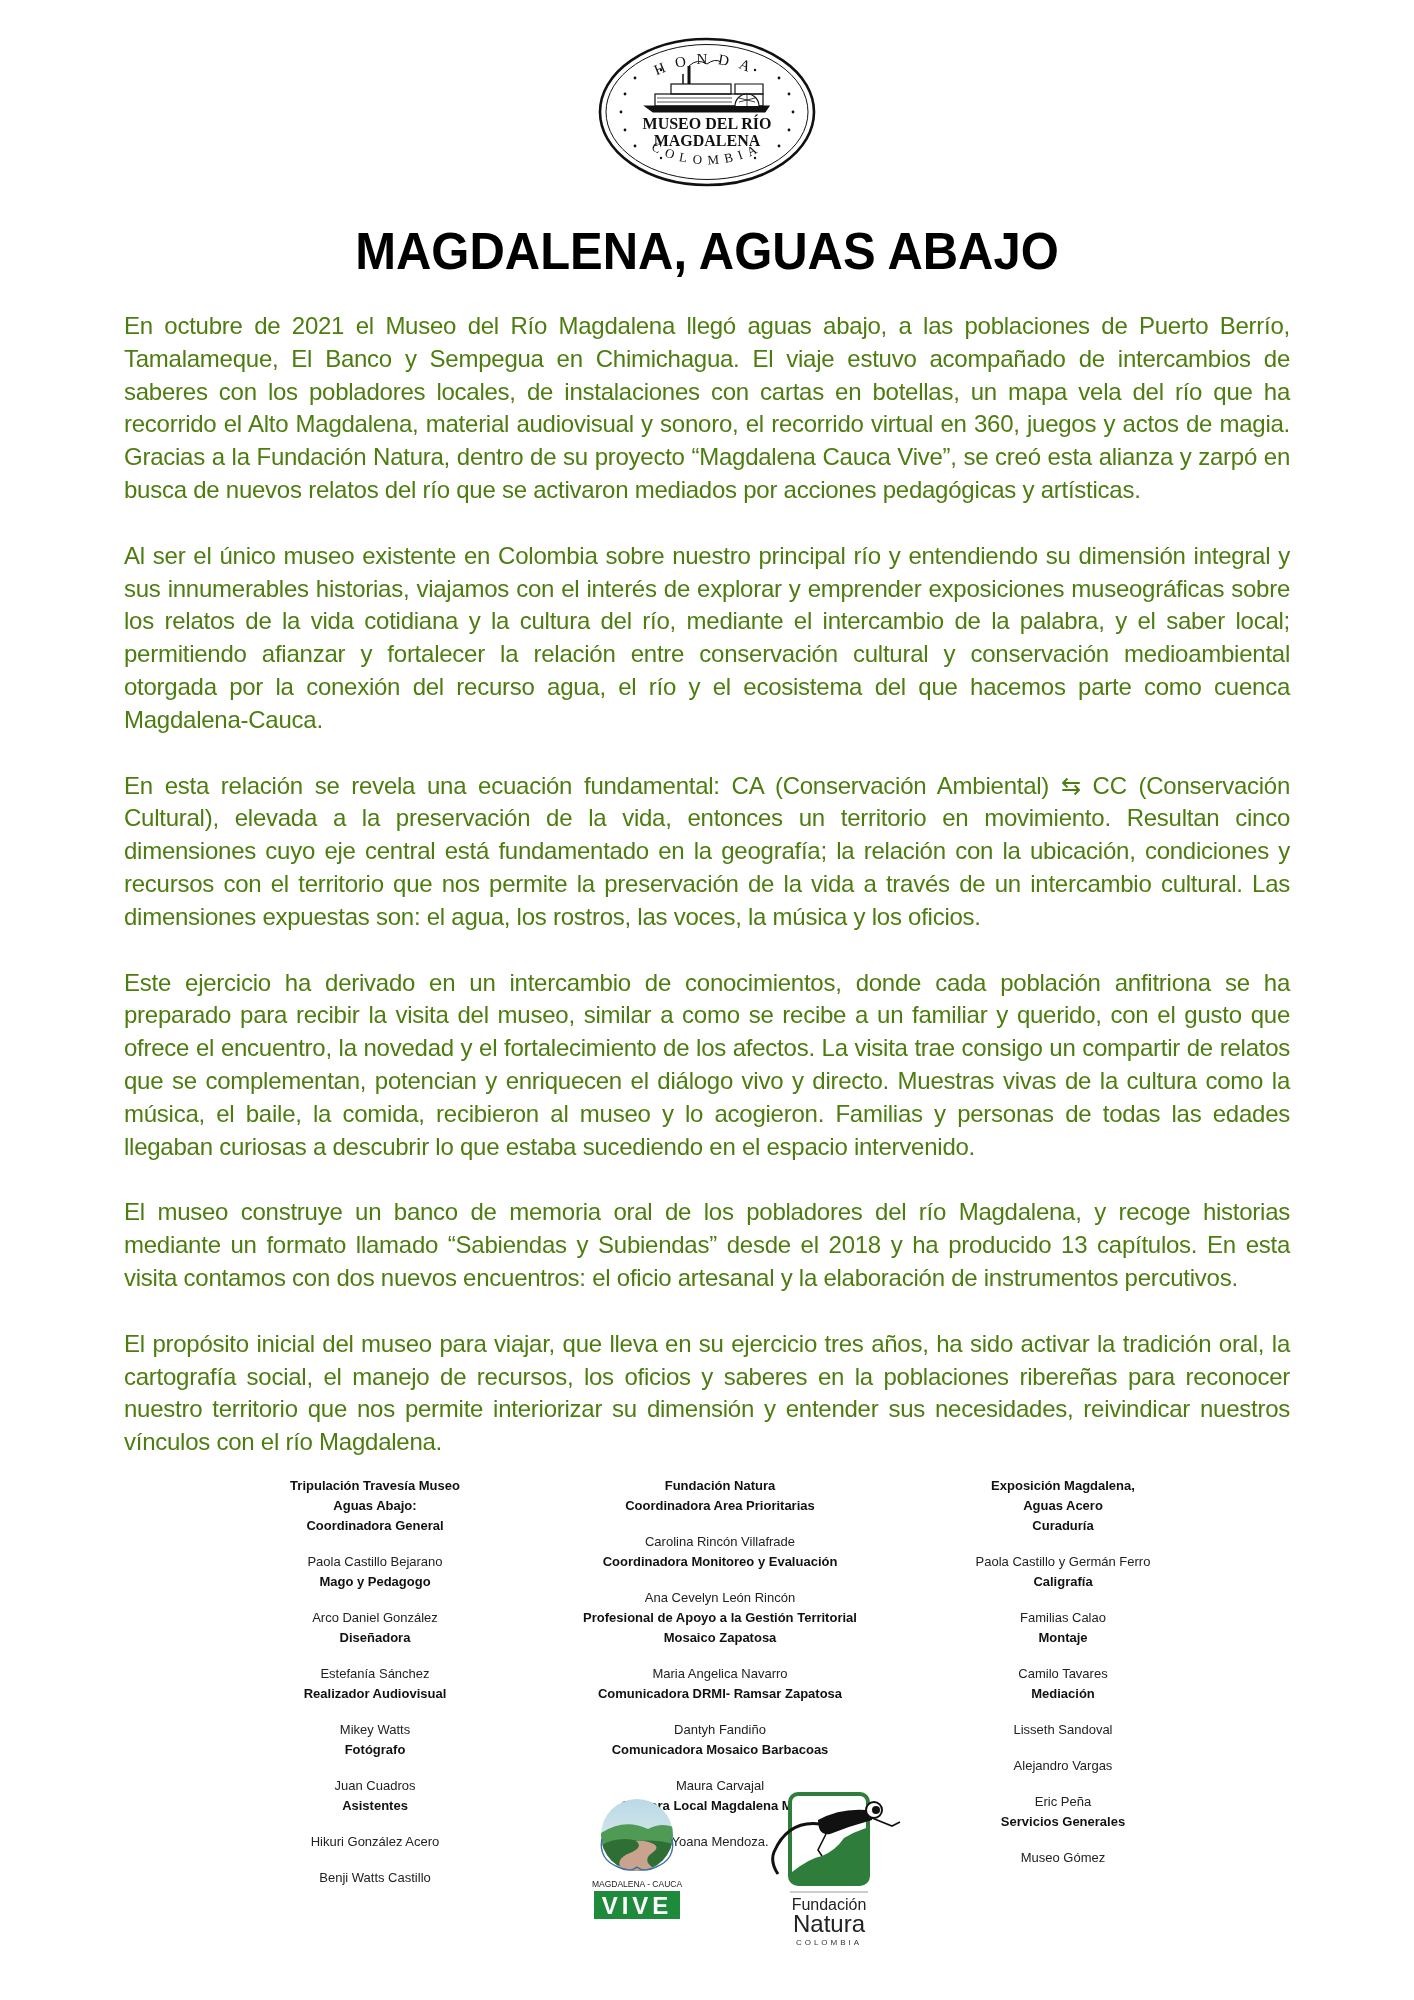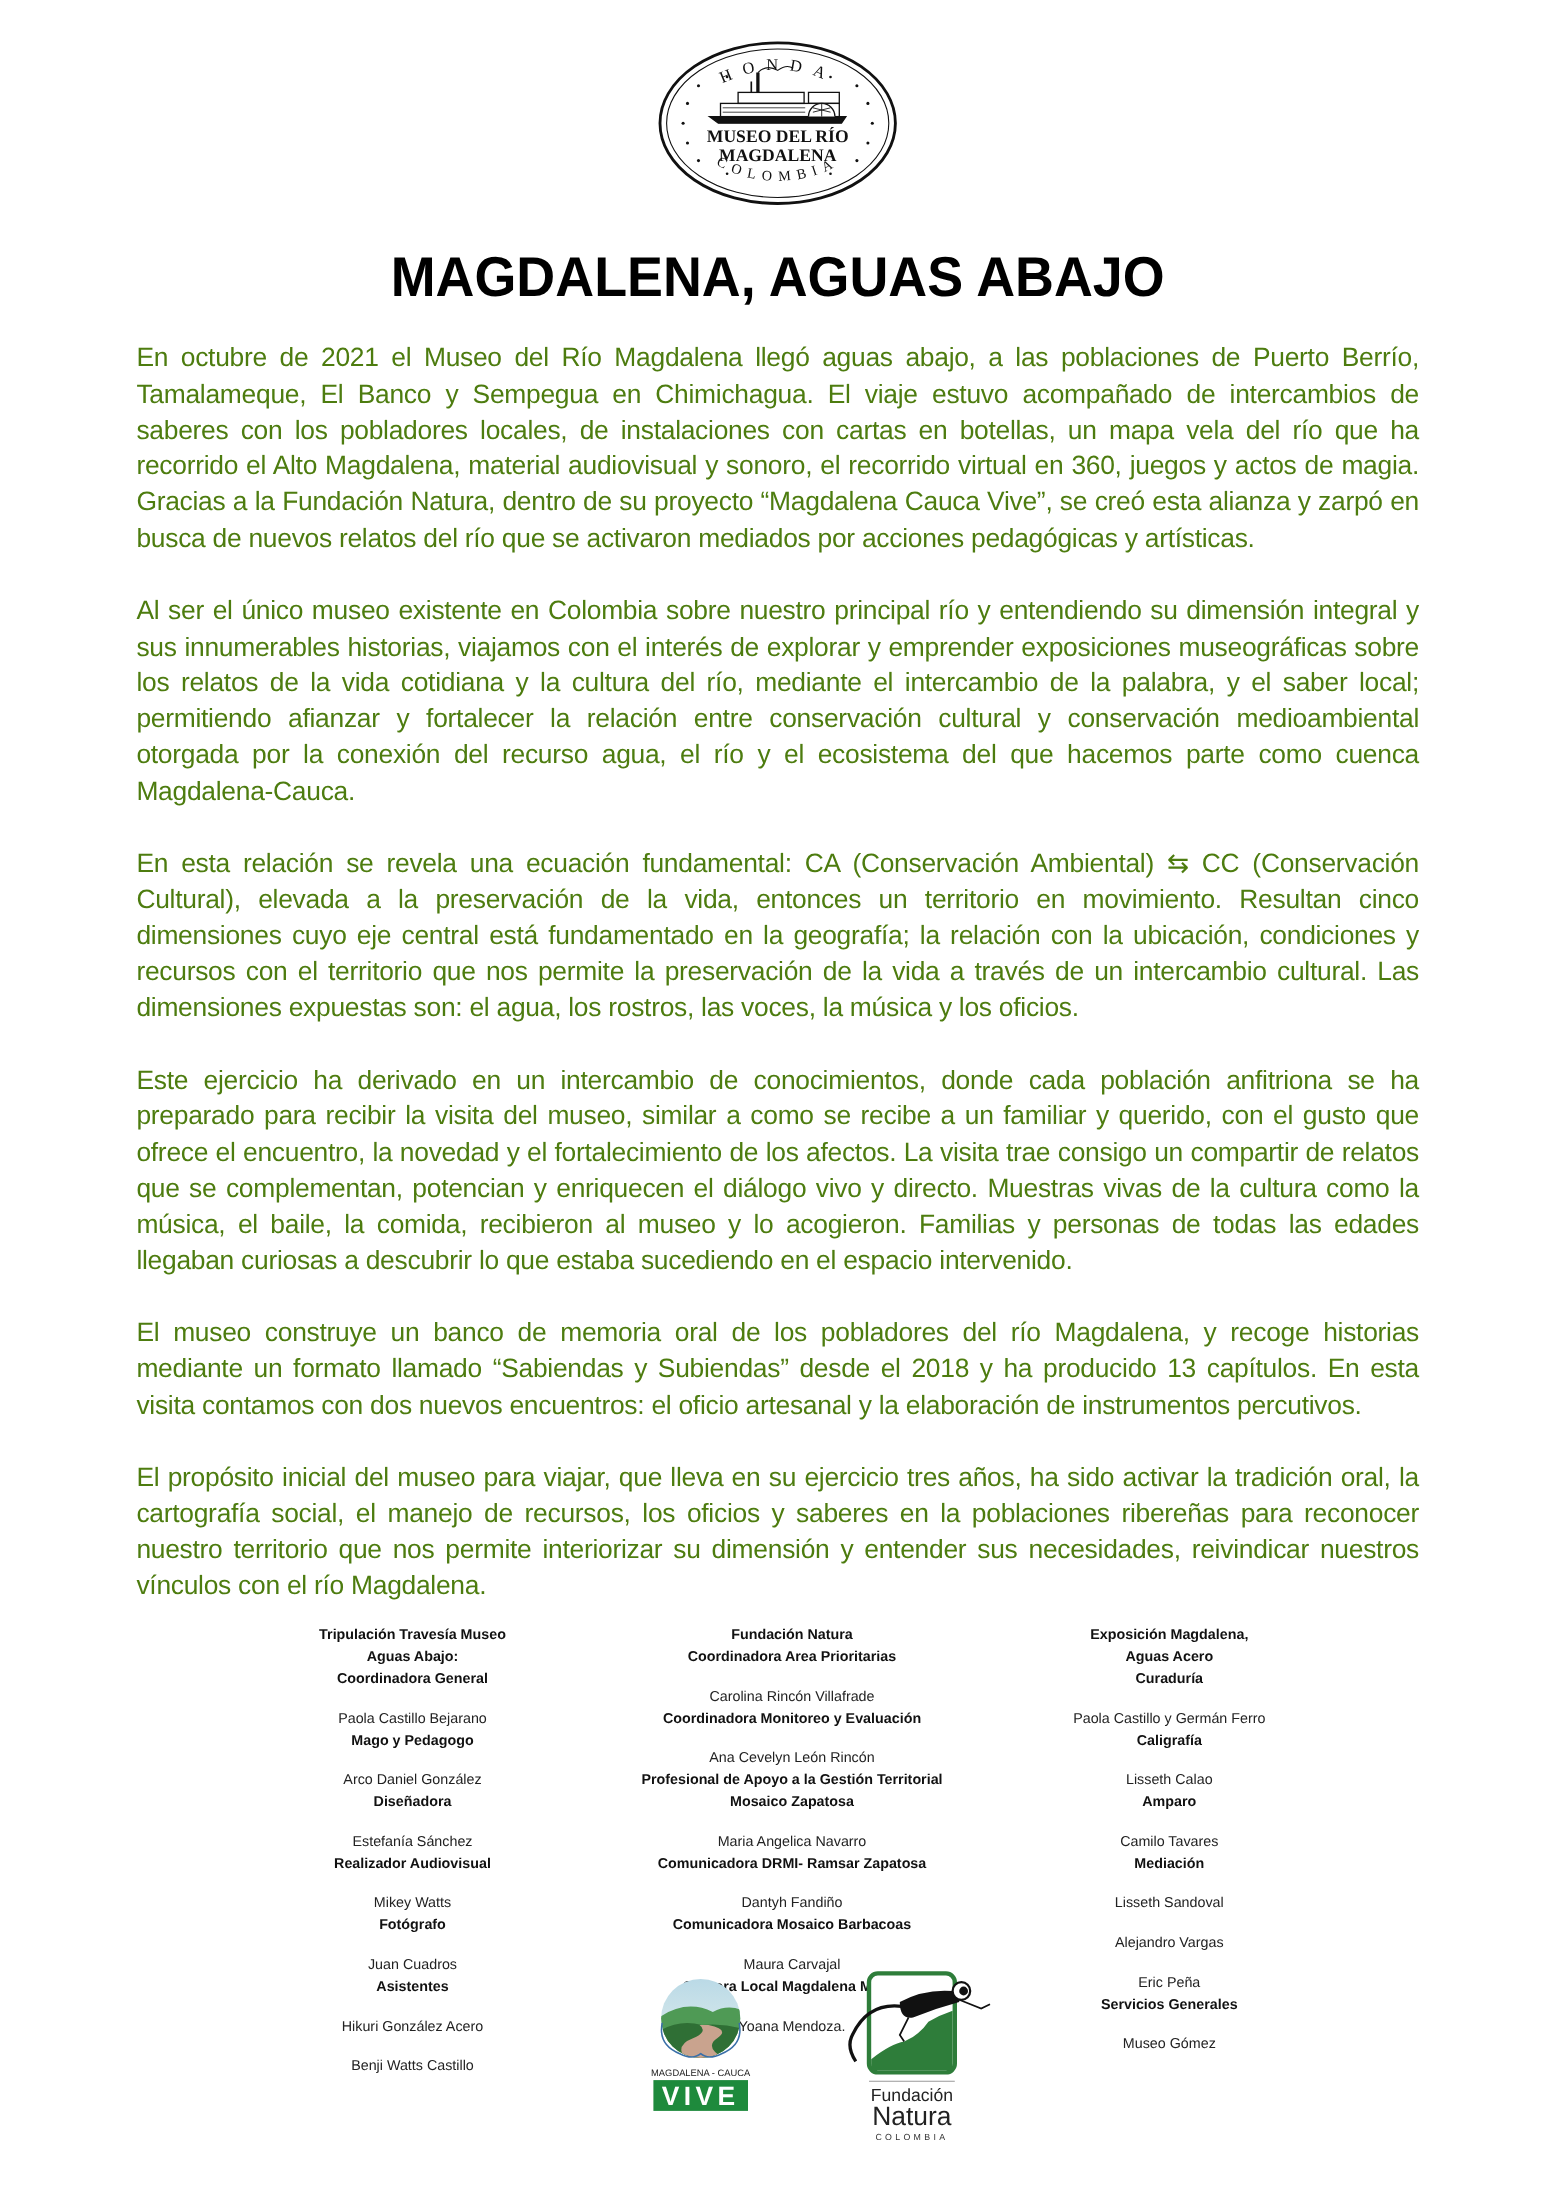--- a/index.html
+++ b/index.html
@@ -140,22 +140,22 @@
       <span class="name">Maura Carvajal</span>
       <span class="role">Gestora Local Magdalena Medio</span>
       <span class="name">Yoana Mendoza.</span>
     </div>
   <div class="col col3">
       <span class="role">Exposición Magdalena,</span>
       <span class="role">Aguas Acero</span>
       <span class="role">Curaduría</span>
       <span class="name">Paola Castillo y Germán Ferro</span>
       <span class="role">Caligrafía</span>
-      <span class="name">Lisseth Calao</span>
-      <span class="role">Amparo</span>
+      <span class="name">Familias Calao</span>
+      <span class="role">Montaje</span>
       <span class="name">Camilo Tavares</span>
       <span class="role">Mediación</span>
       <span class="name">Lisseth Sandoval</span>
       <span class="name">Alejandro Vargas</span>
       <span class="name">Eric Peña</span>
       <span class="role">Servicios Generales</span>
       <span class="name">Museo Gómez</span>
     </div>
 </div>
 

